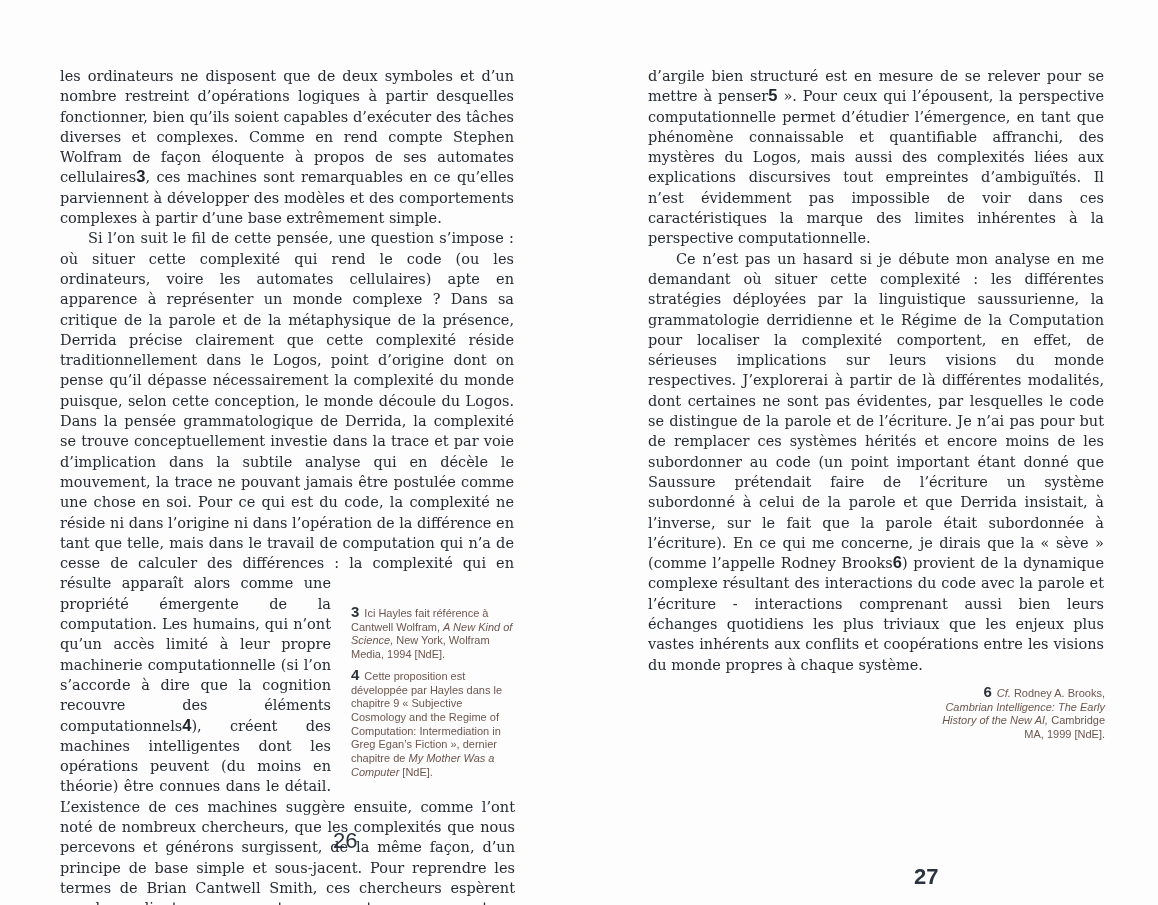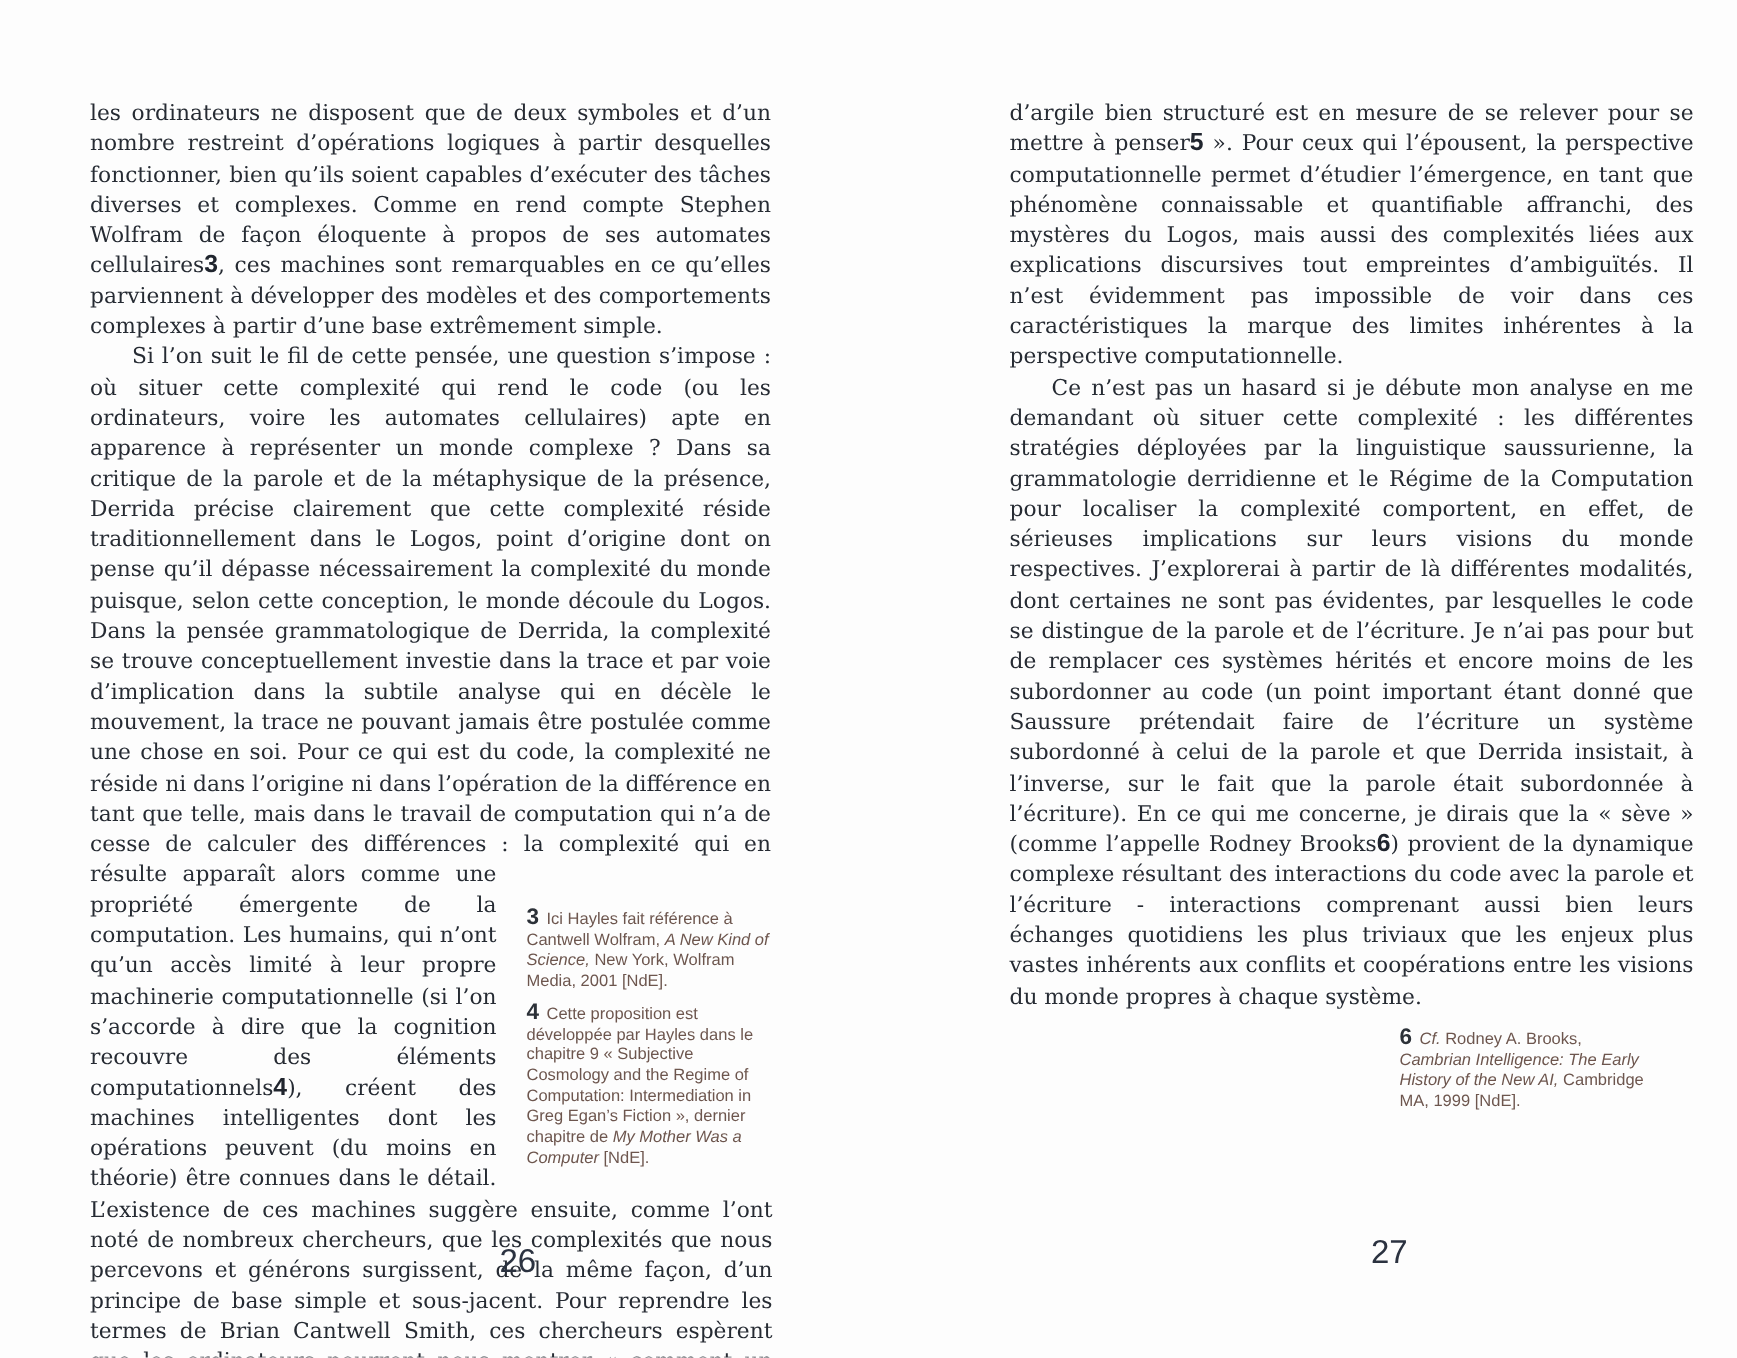--- a/index.html
+++ b/index.html
@@ -14,21 +14,21 @@
   
   .page-col{
     position:absolute;top:66px;width:455px;
     text-align:justify;
     font-family:"DejaVu Serif", serif;
     font-size:14.5px;line-height:20.3px;
     color:#262b33;
     hyphens:auto;-webkit-hyphens:auto;
   }
   #col26{left:60px;}
-  #col27{left:673px;width:456px;}
+  #col27{left:648px;width:456px;}
   .body-para{margin:0;padding:0;}
   .body-para.indent{text-indent:28px;}
 
   
   .refnum{
     font-family:"Liberation Sans", sans-serif;
     font-weight:700;font-size:16.5px;line-height:0;
     color:#20252e;letter-spacing:0;
   }
 
@@ -39,49 +39,49 @@
     font-size:11px;line-height:13.7px;
     color:#6d564e;text-align:left;
     hyphens:none;-webkit-hyphens:none;
   }
   #col26 .footnotes{
     float:right;clear:right;
     width:184px;padding:14px 0 0 20px;box-sizing:border-box;
   }
   .footnote{margin:0;}
   .fn-gap{margin-top:8px;}
-  .fn-gap-small{margin-top:1px;}
+  .fn-gap-small{margin-top:1px;text-align:right;}
   .fn-num{
     font-family:"Liberation Sans", sans-serif;
     font-weight:700;font-size:15px;color:#2c3138;
     margin-right:5px;line-height:0;
   }
   .footnotes i{font-style:italic;}
 
   
   .fns-right{position:absolute;left:933px;top:686px;width:172px;}
 
   
   .page-num{
     position:absolute;width:56px;text-align:left;
     font-family:"Liberation Sans", sans-serif;
     font-size:22px;line-height:24px;color:#2b3240;
   }
   #num26{left:333px;top:829px;}
-  #num27{left:914px;top:823px;}
+  #num27{left:914px;top:865px;font-weight:bold;}
 </style>
 </head>
 <body>
 
 <div class="spread">
 
   <section class="page-col" id="col26">
     <div class="fn-spacer"></div>
     <aside class="footnotes">
-      <div class="footnote"><b class="fn-num">3</b><span>Ici Hayles fait référence à Cantwell Wolfram, </span><i>A New Kind of Science,</i><span> New York, Wolfram Media, 2001 [NdE].</span></div>
+      <div class="footnote"><b class="fn-num">3</b><span>Ici Hayles fait référence à Cantwell Wolfram, </span><i>A New Kind of Science,</i><span> New York, Wolfram Media, 1994 [NdE].</span></div>
       <div class="footnote fn-gap"><b class="fn-num">4</b><span>Cette proposition est développée par Hayles dans le chapitre 9 « Subjective Cosmology and the Regime of Computation: Intermediation in Greg Egan’s Fiction », dernier chapitre de </span><i>My Mother Was a Computer</i><span> [NdE].</span></div>
     </aside>
 
     <p class="body-para"><span>les ordinateurs ne disposent que de deux symboles et d’un nombre restreint d’opérations logiques à partir desquelles fonctionner, bien qu’ils soient capables d’exécuter des tâches diverses et complexes. Comme en rend compte Stephen Wolfram de façon éloquente à propos de ses automates cellulaires</span><b class="refnum">3</b><span>, ces machines sont remarquables en ce qu’elles parviennent à développer des modèles et des comportements complexes à partir d’une base extrêmement simple.</span></p>
 
     <p class="body-para indent"><span>Si l’on suit le fil de cette pensée, une question s’impose : où situer cette complexité qui rend le code (ou les ordinateurs, voire les automates cellulaires) apte en apparence à représenter un monde complexe ? Dans sa critique de la parole et de la métaphysique de la présence, Derrida précise clairement que cette complexité réside traditionnellement dans le Logos, point d’origine dont on pense qu’il dépasse nécessairement la complexité du monde puisque, selon cette conception, le monde découle du Logos. Dans la pensée grammatologique de Derrida, la complexité se trouve conceptuellement investie dans la trace et par voie d’implication dans la subtile analyse qui en décèle le mouvement, la trace ne pouvant jamais être postulée comme une chose en soi. Pour ce qui est du code, la complexité ne réside ni dans l’origine ni dans l’opération de la différence en tant que telle, mais dans le travail de computation qui n’a de cesse de calculer des différences : la complexité qui en résulte apparaît alors comme une propriété émergente de la computation. Les humains, qui n’ont qu’un accès limité à leur propre machinerie computationnelle (si l’on s’accorde à dire que la cognition recouvre des éléments computationnels</span><b class="refnum">4</b><span>), créent des machines intelligentes dont les opérations peuvent (du moins en théorie) être connues dans le détail. L’existence de ces machines suggère ensuite, comme l’ont noté de nombreux chercheurs, que les complexités que nous percevons et générons surgissent, de la même façon, d’un principe de base simple et sous-jacent. Pour reprendre les termes de Brian Cantwell Smith, ces chercheurs espèrent que les ordinateurs pourront nous montrer « comment un morceau</span></p>
   </section>
 
   <div class="page-num" id="num26">26</div>
 

